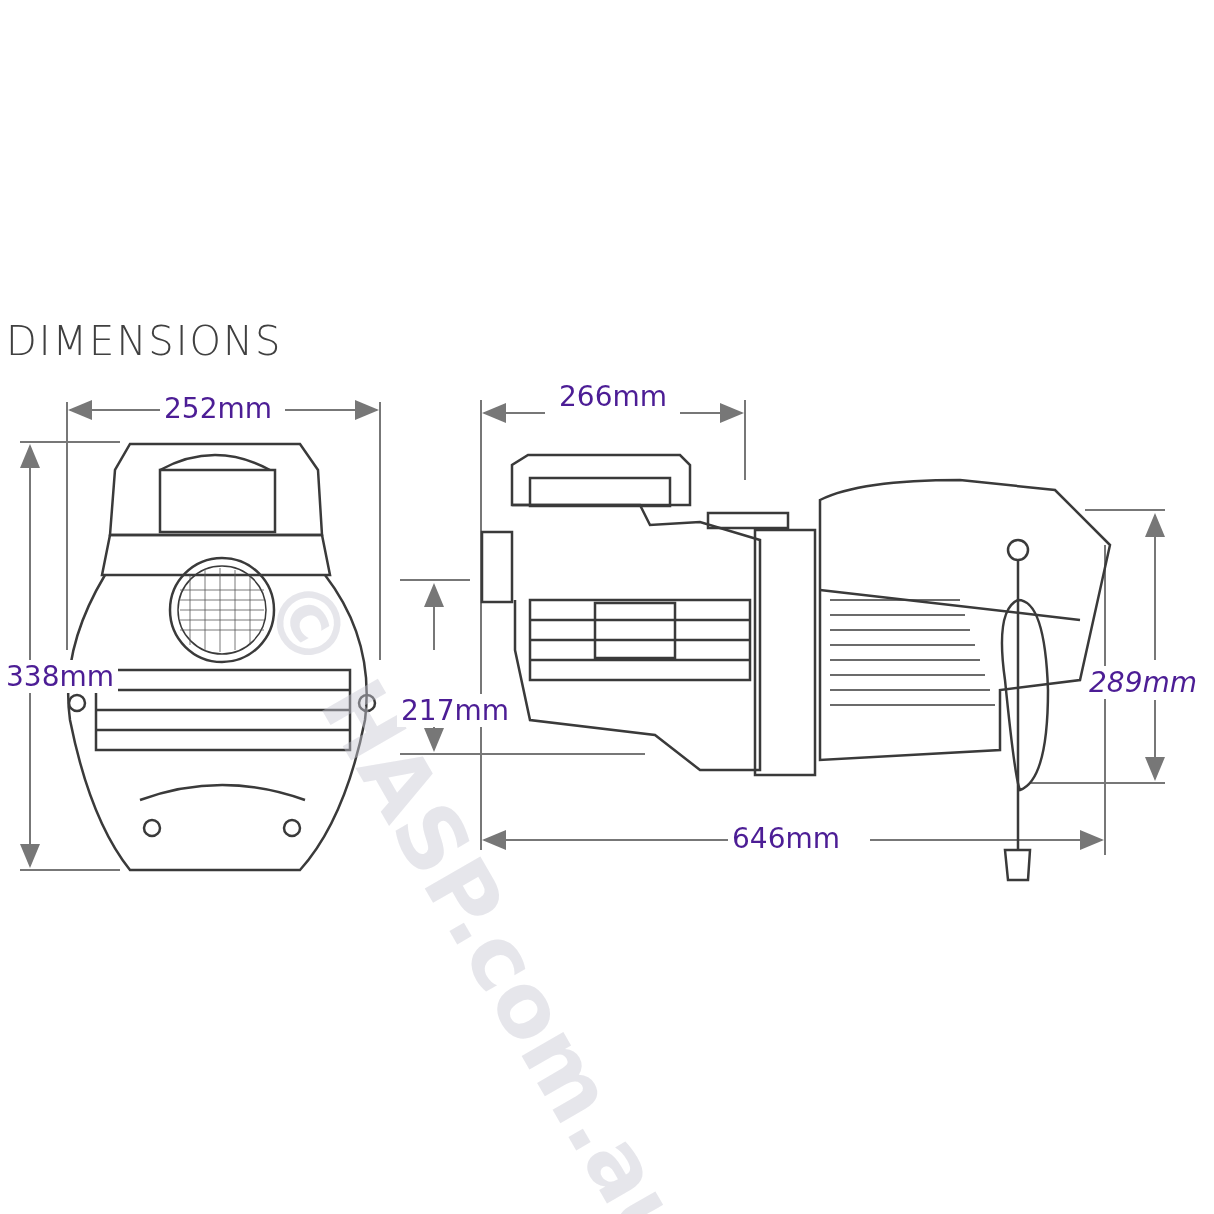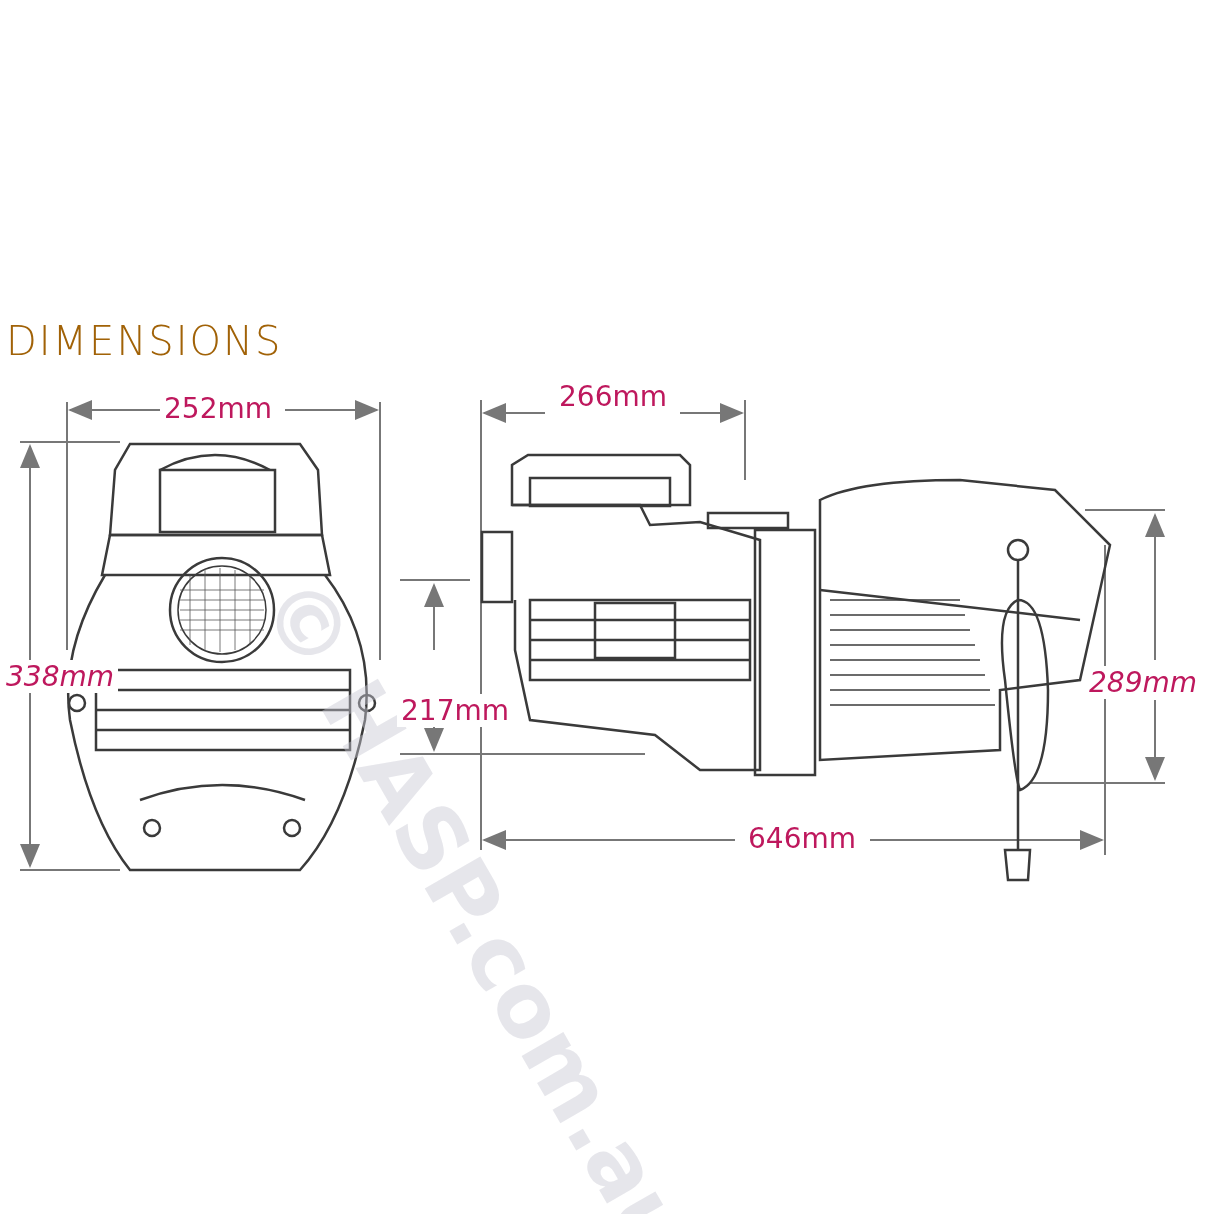--- a/index.html
+++ b/index.html
@@ -1,18 +1,18 @@
 <!DOCTYPE html>
 <html><head>
 <meta charset="utf-8">
 <style>
   html, body { margin:0; padding:0; background:#ffffff; }
   body { width:1214px; height:1214px; position:relative; overflow:hidden; font-family:"DejaVu Sans", sans-serif; }
-  .title { position:absolute; left:6px; top:318px; font-size:40px; letter-spacing:2px; color:#a16207; font-weight:300; }
-  .dim { position:absolute; font-size:28px; color:#be185d; background:#fff; padding:0 4px; white-space:nowrap; }
+  .title { position:absolute; left:6px; top:318px; font-size:40px; letter-spacing:2px; color:#404040; font-weight:300; }
+  .dim { position:absolute; font-size:28px; color:#4c1d95; background:#fff; padding:0 4px; white-space:nowrap; }
   svg.draw { position:absolute; left:0; top:0; }
   .wm { position:absolute; left:330px; top:560px; transform:rotate(60deg); transform-origin:left top; font-size:88px; font-weight:bold; color:rgba(200,200,210,0.45); white-space:nowrap; }
 </style>
 </head>
 <body>
 
 <div class="title">DIMENSIONS</div>
 
 <svg class="draw" width="1214" height="1214">
   <defs>
@@ -108,17 +108,17 @@
     <line x1="830" y1="660" x2="980" y2="660"></line>
       <line x1="830" y1="675" x2="985" y2="675"></line>
     <line x1="830" y1="690" x2="990" y2="690"></line>
       <line x1="830" y1="705" x2="995" y2="705"></line>
   </g>
 </svg>
 
 <div class="wm">© HASP.com.au</div>
 
 <div class="dim" style="left:160px;top:392px;">252mm</div>
-<div class="dim" style="left:2px;top:660px;font-style:italic;">338mm</div>
+<div class="dim" style="left:2px;top:660px;">338mm</div>
 <div class="dim" style="left:555px;top:380px;text-align:center;">266mm</div>
 <div class="dim" style="left:397px;top:694px;">217mm</div>
 <div class="dim" style="left:1085px;top:666px;font-style:italic;">289mm</div>
-<div class="dim" style="left:744px;top:822px;">646mm</div>
+<div class="dim" style="left:728px;top:822px;">646mm</div>
 
 </body></html>

